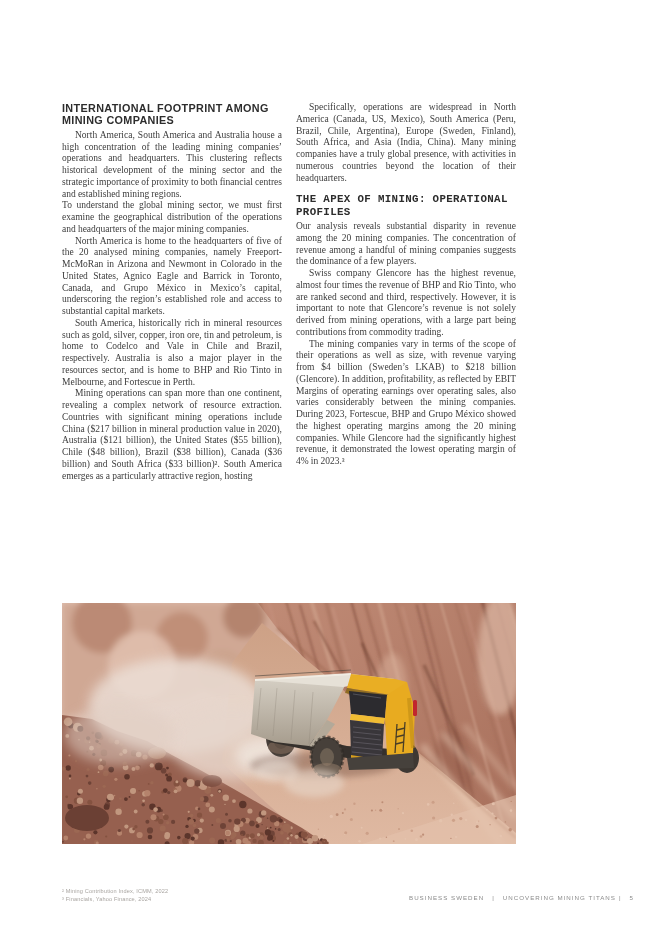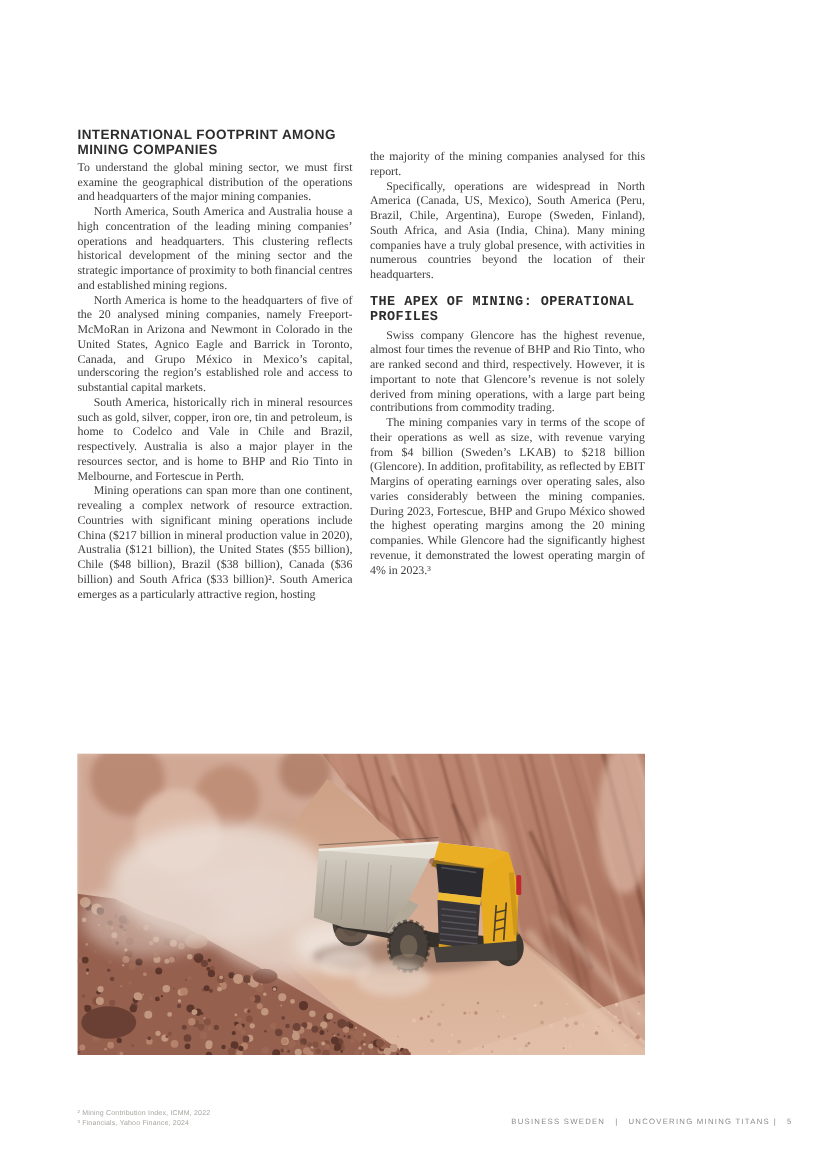--- a/index.html
+++ b/index.html
@@ -1,20 +1,20 @@
 <!DOCTYPE html>
 <html lang="en"><head>
 <meta charset="utf-8">
 <style>
   html,body{margin:0;padding:0;}
   body{width:662px;height:936px;background:#ffffff;position:relative;overflow:hidden;}
   .page{position:absolute;inset:0;font-family:"Liberation Serif",serif;background:#ffffff;}
 
   
-  .content{position:absolute;left:62px;top:102px;width:454px;display:flex;gap:14px;align-items:center;}
+  .content{position:absolute;left:62px;top:102px;width:454px;display:flex;gap:14px;}
   .col{width:220px;}
   .heading{font-family:"Liberation Sans",sans-serif;font-weight:700;font-size:10.8px;line-height:12.4px;
            letter-spacing:.35px;color:#2d2d2d;margin:0 0 3px 0;}
   .heading.mt{margin-top:9px;font-family:Liberation Mono, monospace;}
   p.body{font-size:9.5px;line-height:11.75px;color:#3c3c3c;margin:0;text-align:justify;
          hyphens:auto;-webkit-hyphens:auto;word-spacing:-.2px;}
   p.indent{text-indent:13px;}
 
   
   .photo{position:absolute;left:62px;top:603px;width:454px;height:241px;margin:0;overflow:hidden;background:#caa28e;}
@@ -31,30 +31,30 @@
   .page-footer .sep2{margin:0 8px 0 3px;}
 </style>
 </head>
 <body>
 
 <div class="page">
 
   <main class="content">
     <section class="col">
       <h2 class="heading">INTERNATIONAL FOOTPRINT AMONG MINING COMPANIES</h2>
+      <p class="body indent">North America, South America and Australia house a high concentration of the leading mining companies’ operations and headquarters. This clustering reflects historical development of the mining sector and the strategic importance of proximity to both financial centres and established mining regions.</p>
       <p class="body">To understand the global mining sector, we must first examine the geographical distribution of the operations and headquarters of the major mining companies.</p>
-      <p class="body indent">North America, South America and Australia house a high concentration of the leading mining companies’ operations and headquarters. This clustering reflects historical development of the mining sector and the strategic importance of proximity to both financial centres and established mining regions.</p>
       <p class="body indent">North America is home to the headquarters of five of the 20 analysed mining companies, namely Freeport-McMoRan in Arizona and Newmont in Colorado in the United States, Agnico Eagle and Barrick in Toronto, Canada, and Grupo México in Mexico’s capital, underscoring the region’s established role and access to substantial capital markets.</p>
       <p class="body indent">South America, historically rich in mineral resources such as gold, silver, copper, iron ore, tin and petroleum, is home to Codelco and Vale in Chile and Brazil, respectively. Australia is also a major player in the resources sector, and is home to BHP and Rio Tinto in Melbourne, and Fortescue in Perth.</p>
       <p class="body indent">Mining operations can span more than one continent, revealing a complex network of resource extraction. Countries with significant mining operations include China ($217 billion in mineral production value in 2020), Australia ($121 billion), the United States ($55 billion), Chile ($48 billion), Brazil ($38 billion), Canada ($36 billion) and South Africa ($33 billion)². South America emerges as a particularly attractive region, hosting</p>
     </section>
     <section class="col">
-      <p class="body">the majority of the mining companies analysed for this report.</p>
       <p class="body indent">Specifically, operations are widespread in North America (Canada, US, Mexico), South America (Peru, Brazil, Chile, Argentina), Europe (Sweden, Finland), South Africa, and Asia (India, China). Many mining companies have a truly global presence, with activities in numerous countries beyond the location of their headquarters.</p>
       <h2 class="heading mt">THE APEX OF MINING: OPERATIONAL PROFILES</h2>
+      <p class="body">Our analysis reveals substantial disparity in revenue among the 20 mining companies. The concentration of revenue among a handful of mining companies suggests the dominance of a few players.</p>
       <p class="body indent">Swiss company Glencore has the highest revenue, almost four times the revenue of BHP and Rio Tinto, who are ranked second and third, respectively. However, it is important to note that Glencore’s revenue is not solely derived from mining operations, with a large part being contributions from commodity trading.</p>
       <p class="body indent">The mining companies vary in terms of the scope of their operations as well as size, with revenue varying from $4 billion (Sweden’s LKAB) to $218 billion (Glencore). In addition, profitability, as reflected by EBIT Margins of operating earnings over operating sales, also varies considerably between the mining companies. During 2023, Fortescue, BHP and Grupo México showed the highest operating margins among the 20 mining companies. While Glencore had the significantly highest revenue, it demonstrated the lowest operating margin of 4% in 2023.³</p>
     </section>
   </main>
 
   <figure class="photo" role="img" aria-label="A yellow mining haul truck drives down a dusty dirt road beside a steep red rock quarry cliff, with a pile of dark red rubble in the foreground">
     <svg id="photo-svg" viewBox="0 0 454 241" width="454" height="241" xmlns="http://www.w3.org/2000/svg">
       <defs>
         <linearGradient id="bgGrad" x1="0" y1="0" x2="1" y2="1">
           <stop offset="0" stop-color="#e0c1b2"></stop>

